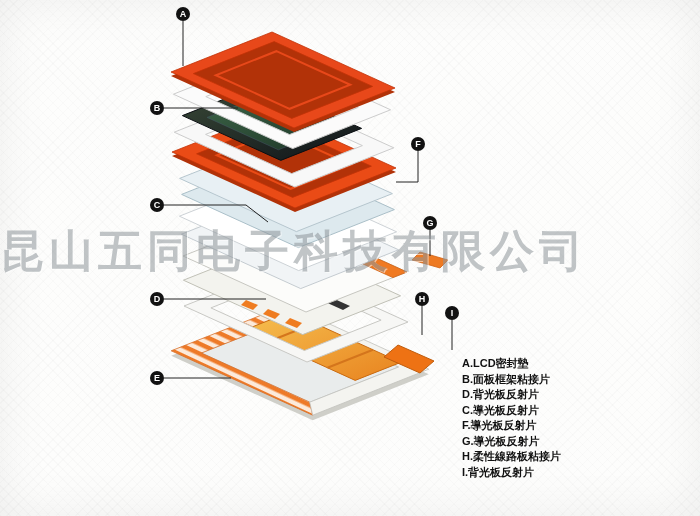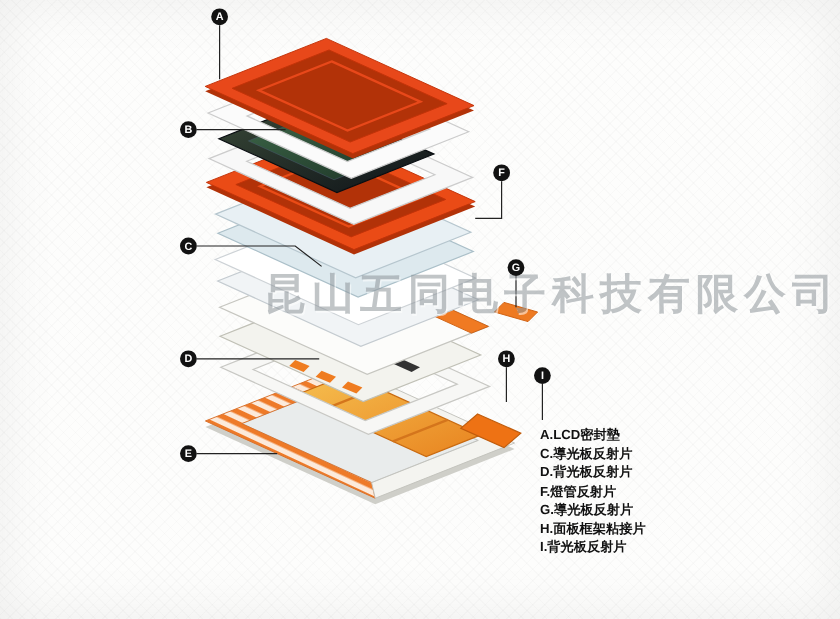--- a/index.html
+++ b/index.html
@@ -18,33 +18,33 @@
   svg.diagram{position:absolute;left:0;top:0;}
   .callout{
     position:absolute;width:14px;height:14px;border-radius:50%;
     background:#121212;color:#fff;font-size:9px;font-weight:bold;
     display:flex;align-items:center;justify-content:center;
     font-family:"Liberation Sans", sans-serif;
     z-index:6;
   }
   .watermark{
     position:absolute;left:0;right:0;top:222px;
-    text-align:right;
+    text-align:left;
     font-family:Liberation Mono, monospace;
-    font-size:35px;font-weight:bold;letter-spacing:5px;
+    font-size:44px;font-weight:bold;letter-spacing:5px;
     color:#8f969b;opacity:.55;
     text-shadow:1px 1px 0 #ffffff;
     z-index:5;pointer-events:none;white-space:nowrap;
   }
   .legend{
     position:absolute;left:450px;top:356px;z-index:6;
     font-size:11px;font-weight:bold;color:#111;
     font-family:"Liberation Sans", sans-serif;
   }
-  .legend .legend-line{line-height:15.5px;white-space:nowrap;}
+  .legend .legend-line{line-height:15.5px;white-space:nowrap;margin-left:12px;}
 </style>
 </head>
 <body>
 
 <div class="page">
 
   <svg class="diagram" width="700" height="516" viewBox="0 0 700 516">
     <defs>
       <linearGradient id="gradDark" x1="0" y1="0" x2="1" y2="1">
         <stop offset="0" stop-color="#3a4a38"></stop>
@@ -127,21 +127,22 @@
   <div class="callout" style="left:150px;top:371px;">E</div>
   <div class="callout" style="left:411px;top:137px;">F</div>
   <div class="callout" style="left:423px;top:216px;">G</div>
   <div class="callout" style="left:415px;top:292px;">H</div>
   <div class="callout" style="left:445px;top:306px;">I</div>
 
   <div class="watermark">昆山五同电子科技有限公司</div>
 
   <div class="legend">
     <div class="legend-line">A.LCD密封墊</div>
+    <div class="legend-line">B.面板框架粘接片</div>
+    <div class="legend-line">D.背光板反射片</div>
     <div class="legend-line">C.導光板反射片</div>
-    <div class="legend-line">D.背光板反射片</div>
-    <div class="legend-line">F.燈管反射片</div>
+    <div class="legend-line">F.導光板反射片</div>
     <div class="legend-line">G.導光板反射片</div>
-    <div class="legend-line">H.面板框架粘接片</div>
+    <div class="legend-line">H.柔性線路板粘接片</div>
     <div class="legend-line">I.背光板反射片</div>
   </div>
 
 </div>
 
 </body></html>

